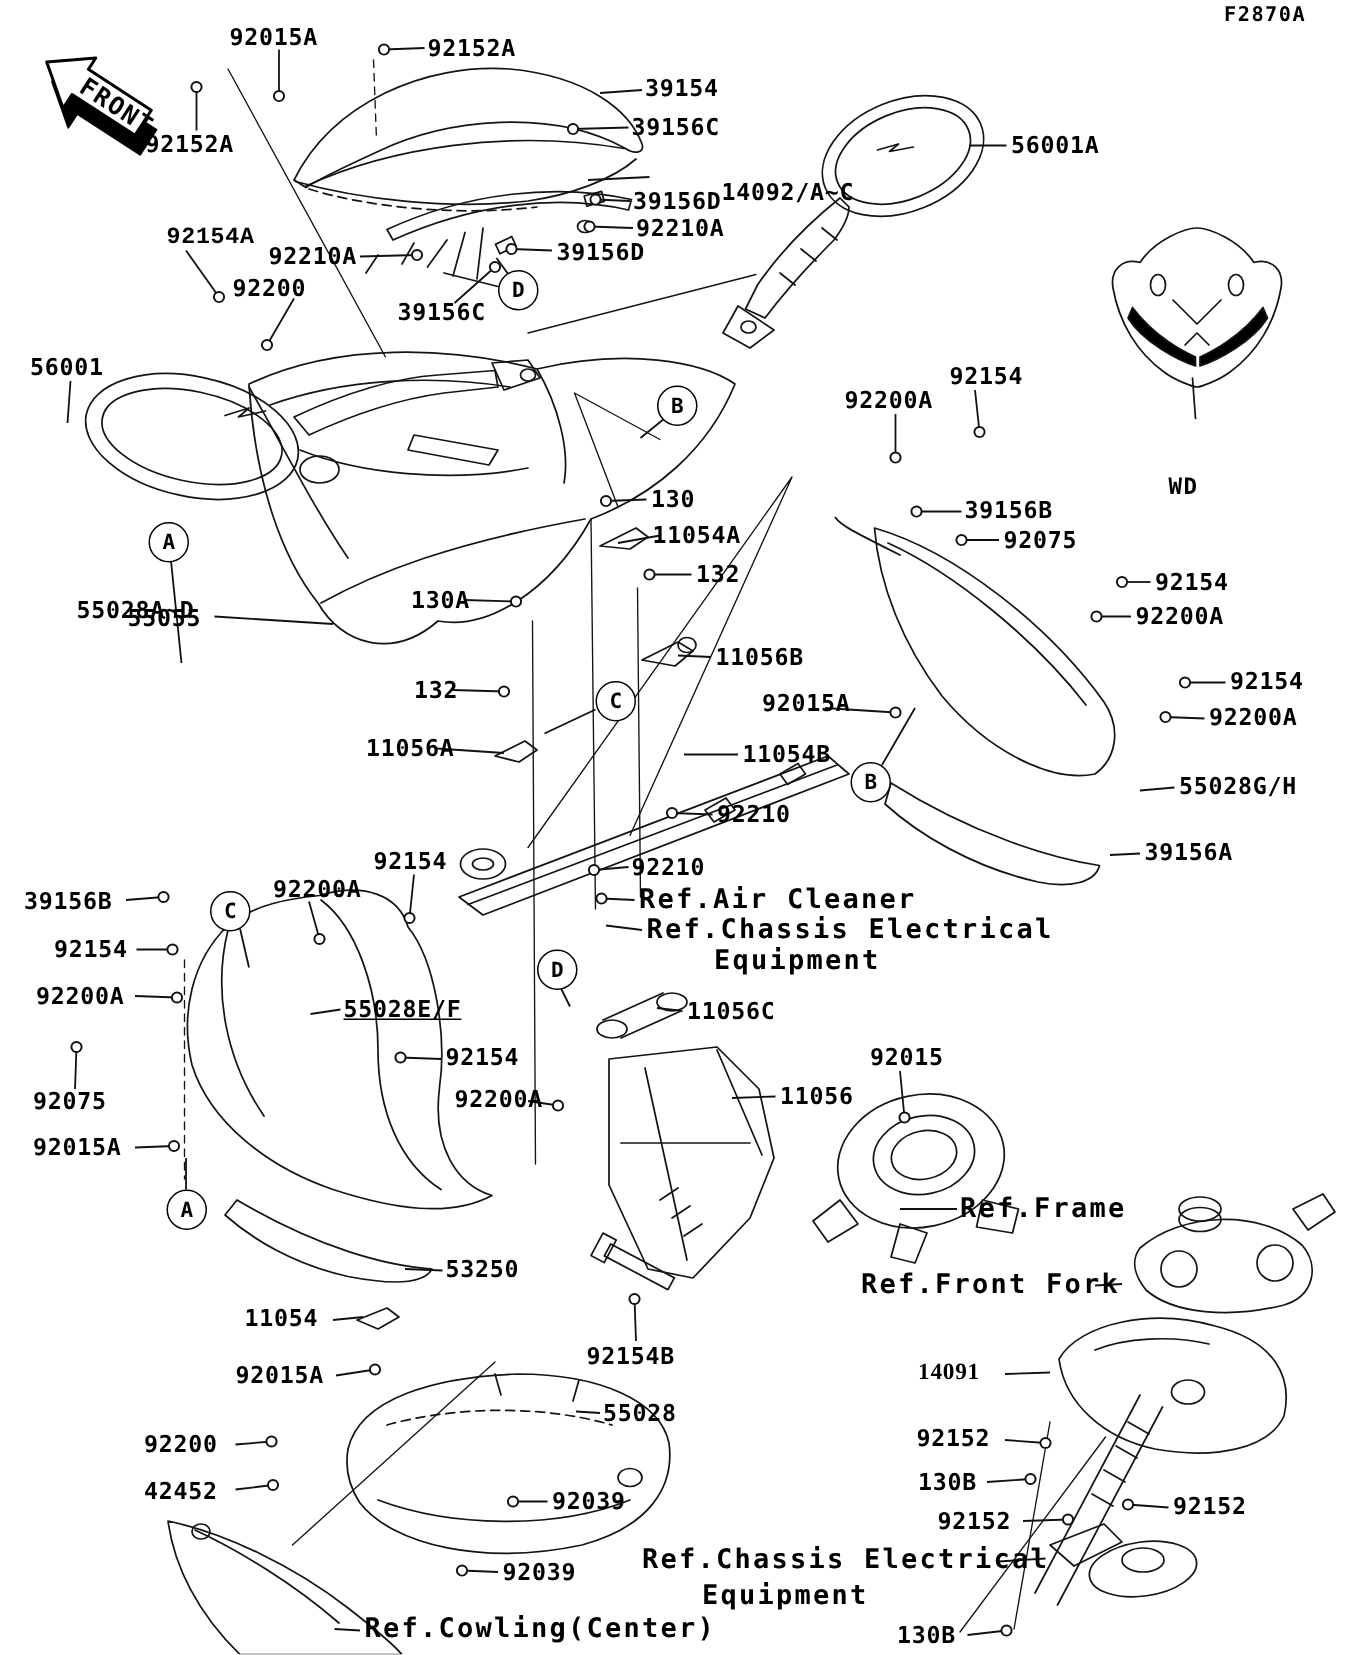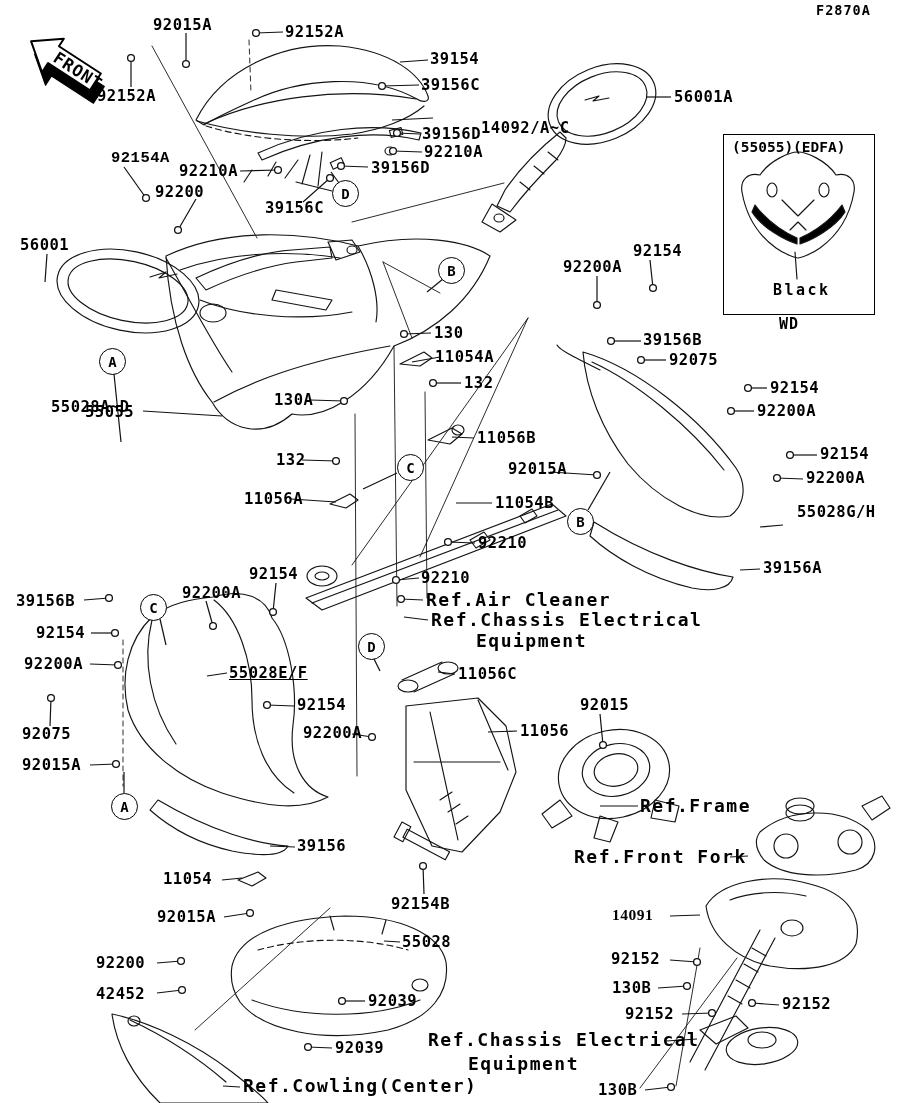--- a/index.html
+++ b/index.html
@@ -313,24 +313,20 @@
       <polyline points="443,279 427,292" fill="none" stroke="#111111" stroke-width="1.2"></polyline>
       <polyline points="588,510 610,472" fill="none" stroke="#111111" stroke-width="1.2"></polyline>
       <polyline points="397,473 363,489" fill="none" stroke="#111111" stroke-width="1.2"></polyline>
       <polyline points="160,619 166,645" fill="none" stroke="#111111" stroke-width="1.2"></polyline>
       <polyline points="339,183 331,172" fill="none" stroke="#111111" stroke-width="1.2"></polyline>
       <polyline points="374,659 380,671" fill="none" stroke="#111111" stroke-width="1.2"></polyline>
     </svg>
 
   <div id="sheet-code">F2870A</div>
 
-  <div id="inset-box">
-    <div id="inset-title">(55055)(EDFA)</div>
-    <div id="inset-black">Black</div>
-  </div>
   <div id="inset-wd">WD</div>
 
 <div class="lbl" style="left: 153px; top: 17px;">92015A</div>
     <div class="lbl" style="left: 285px; top: 24px;">92152A</div>
     <div class="lbl" style="left: 430px; top: 51px;">39154</div>
     <div class="lbl" style="left: 421px; top: 77px;">39156C</div>
     <div class="lbl" style="left: 435px; top: 120px; margin-left: 46px;">14092/A~C</div>
     <div class="lbl" style="left: 422px; top: 126px;">39156D</div>
     <div class="lbl" style="left: 424px; top: 144px;">92210A</div>
     <div class="lbl" style="left: 674px; top: 89px;">56001A</div>
@@ -353,42 +349,42 @@
     <div class="lbl" style="left: 770px; top: 380px;">92154</div>
     <div class="lbl" style="left: 757px; top: 403px;">92200A</div>
     <div class="lbl" style="left: 51px; top: 399px;">55028A~D</div>
     <div class="lbl" style="left: 85px; top: 404px;">55055</div>
     <div class="lbl" style="left: 276px; top: 452px;">132</div>
     <div class="lbl" style="left: 508px; top: 461px;">92015A</div>
     <div class="lbl" style="left: 820px; top: 446px;">92154</div>
     <div class="lbl" style="left: 806px; top: 470px;">92200A</div>
     <div class="lbl" style="left: 244px; top: 491px;">11056A</div>
     <div class="lbl" style="left: 495px; top: 495px;">11054B</div>
-    <div class="lbl" style="left: 786px; top: 504px; margin-left: 11px;">55028G/H</div>
+    <div class="lbl" style="left: 786px; top: 516px;">55028G/H</div>
     <div class="lbl" style="left: 478px; top: 535px;">92210</div>
     <div class="lbl" style="left: 763px; top: 560px;">39156A</div>
     <div class="lbl" style="left: 249px; top: 566px;">92154</div>
     <div class="lbl" style="left: 421px; top: 570px;">92210</div>
     <div class="lbl" style="left: 16px; top: 593px;">39156B</div>
     <div class="lbl ref" style="left: 426px; top: 592px;">Ref.Air Cleaner</div>
     <div class="lbl ref" style="left: 431px; top: 612px;">Ref.Chassis Electrical</div>
     <div class="lbl ref" style="left: 476px; top: 633px;">Equipment</div>
     <div class="lbl" style="left: 36px; top: 625px;">92154</div>
     <div class="lbl" style="left: 182px; top: 585px;">92200A</div>
     <div class="lbl" style="left: 24px; top: 656px;">92200A</div>
     <div class="lbl" style="left: 229px; top: 665px; text-decoration: underline;">55028E/F</div>
     <div class="lbl" style="left: 458px; top: 666px;">11056C</div>
     <div class="lbl" style="left: 297px; top: 697px;">92154</div>
     <div class="lbl" style="left: 580px; top: 697px;">92015</div>
     <div class="lbl" style="left: 303px; top: 725px;">92200A</div>
     <div class="lbl" style="left: 520px; top: 723px;">11056</div>
     <div class="lbl" style="left: 22px; top: 726px;">92075</div>
     <div class="lbl" style="left: 22px; top: 757px;">92015A</div>
     <div class="lbl ref" style="left: 640px; top: 798px;">Ref.Frame</div>
-    <div class="lbl" style="left: 297px; top: 838px;">39156</div>
+    <div class="lbl" style="left: 297px; top: 838px;">53250</div>
     <div class="lbl ref" style="left: 574px; top: 849px;">Ref.Front Fork</div>
     <div class="lbl" style="left: 163px; top: 871px;">11054</div>
     <div class="lbl" style="left: 391px; top: 896px;">92154B</div>
     <div class="lbl" style="left: 612px; top: 907px; font-family: Liberation Serif, serif;">14091</div>
     <div class="lbl" style="left: 157px; top: 909px;">92015A</div>
     <div class="lbl" style="left: 402px; top: 934px; text-align: right;">55028</div>
     <div class="lbl" style="left: 96px; top: 955px;">92200</div>
     <div class="lbl" style="left: 611px; top: 951px;">92152</div>
     <div class="lbl" style="left: 96px; top: 986px;">42452</div>
     <div class="lbl" style="left: 612px; top: 980px;">130B</div>

